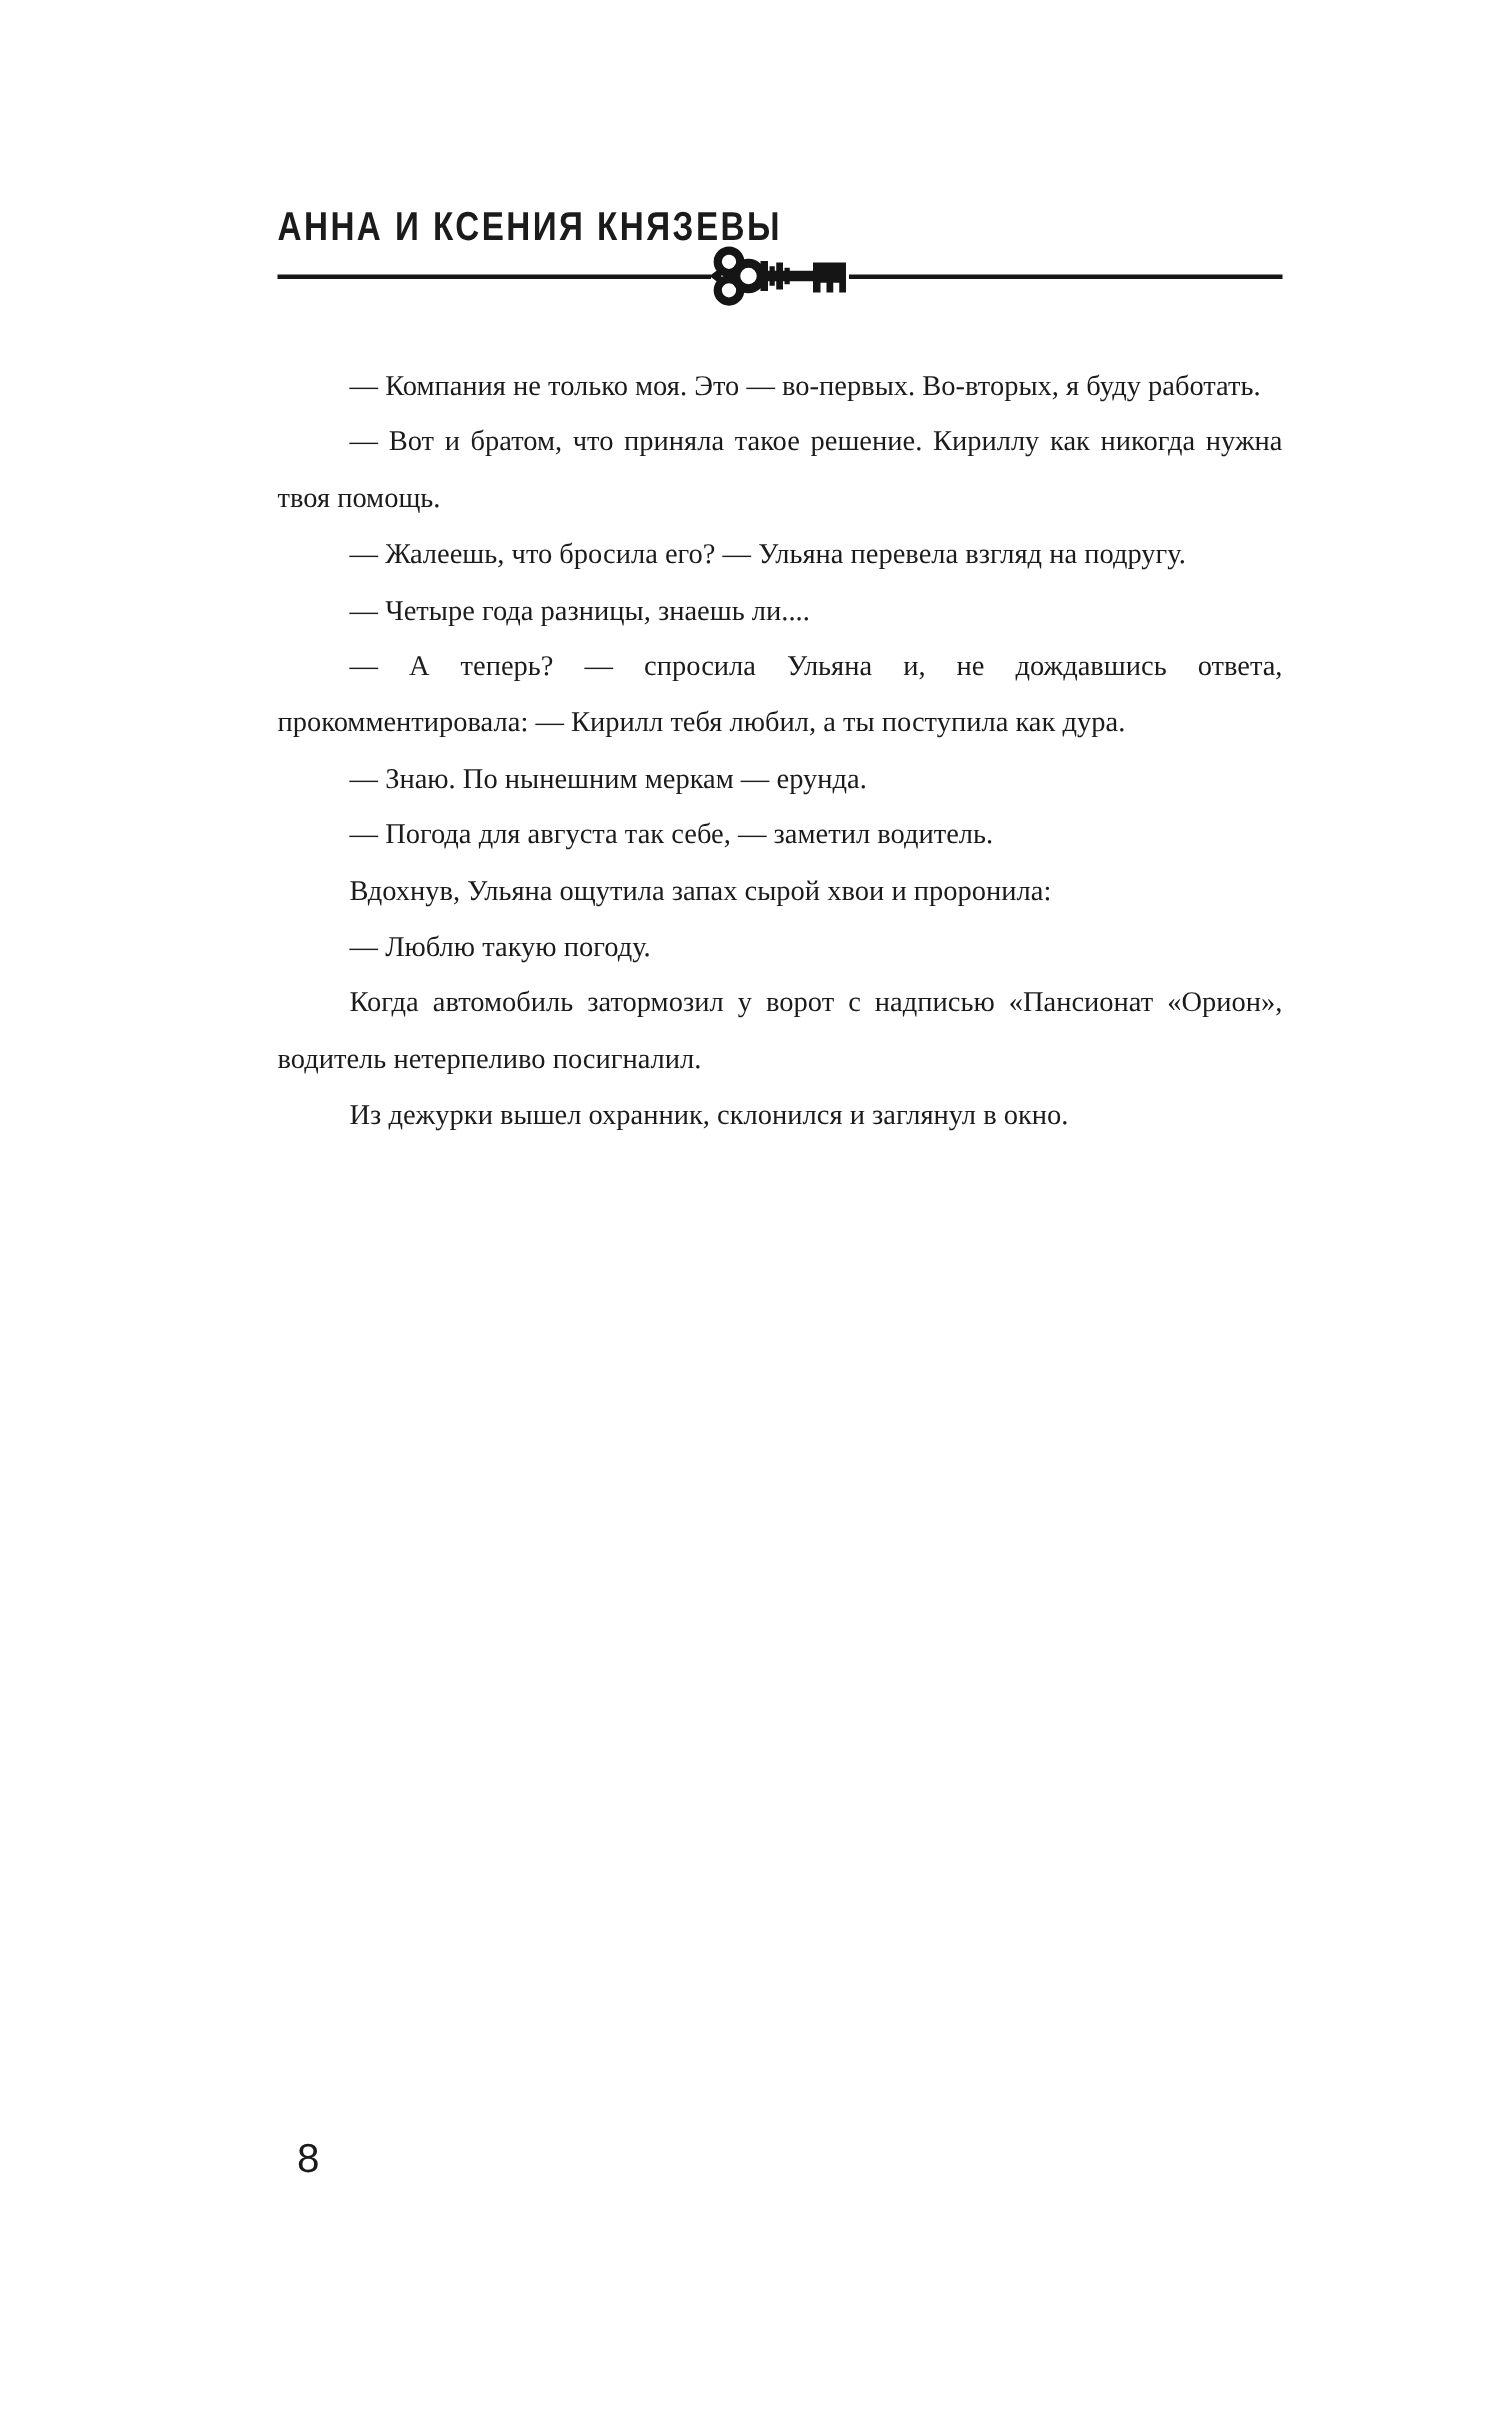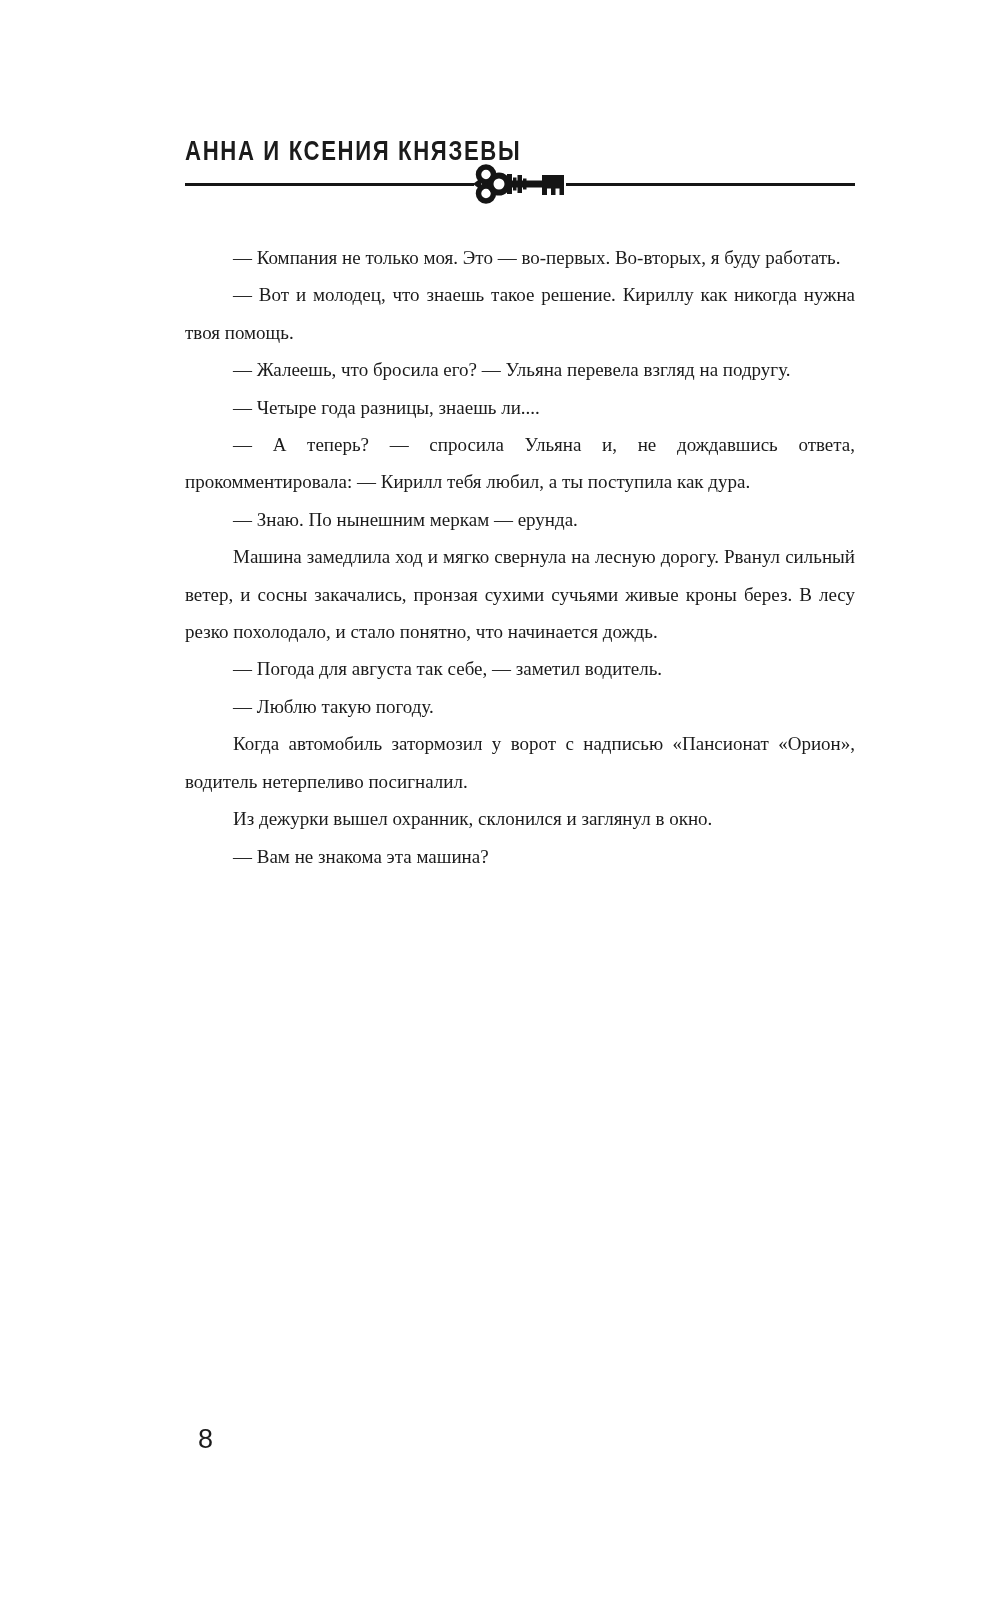--- a/index.html
+++ b/index.html
@@ -103,28 +103,27 @@
         <rect x="38" y="19.5" width="40" height="7"></rect>
 
         <path d="M70 14 H92 V34 H87.5 V27.5 H83.5 V34 H79 V27.5 H75 V34 H70 Z"></path>
       </g>
     </svg>
     <div class="rule-seg"></div>
   </div>
 
   <div class="body-text">
       <p>— Компания не только моя. Это — во-первых. Во-вторых, я буду работать.</p>
-      <p>— Вот и молодец, что знаешь такое решение. Кириллу как никогда нужна твоя помощь.</p>
+      <p>— Вот и братом, что приняла такое решение. Кириллу как никогда нужна твоя помощь.</p>
       <p>— Жалеешь, что бросила его? — Ульяна пере­вела взгляд на подругу.</p>
       <p>— Четыре года разницы, знаешь ли....</p>
       <p>— А теперь? — спросила Ульяна и, не дождав­шись ответа, прокомментировала: — Кирилл тебя любил, а ты поступила как дура.</p>
       <p>— Знаю. По нынешним меркам — ерунда.</p>
-      <p>Машина замедлила ход и мягко свернула на лесную дорогу. Рванул сильный ветер, и сосны за­качались, пронзая сухими сучьями живые кроны берез. В лесу резко похолодало, и стало понятно, что начинается дождь.</p>
       <p>— Погода для августа так себе, — заметил во­дитель.</p>
+      <p>Вдохнув, Ульяна ощутила запах сырой хвои и проронила:</p>
       <p>— Люблю такую погоду.</p>
       <p>Когда автомобиль затормозил у ворот с над­писью «Пансионат «Орион», водитель нетерпели­во посигналил.</p>
       <p>Из дежурки вышел охранник, склонился и за­глянул в окно.</p>
-      <p>— Вам не знакома эта машина?</p>
     </div>
 
   <div class="page-number">8</div>
 
 </div>
 
 </body></html>

